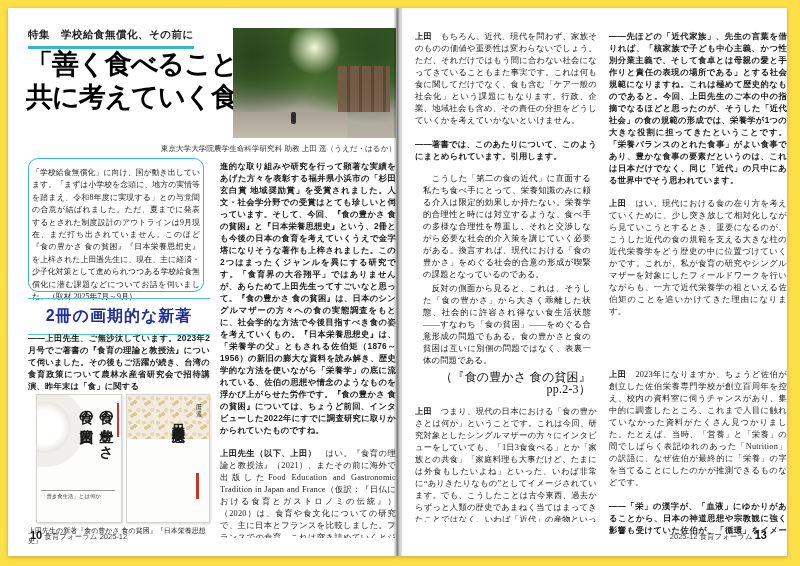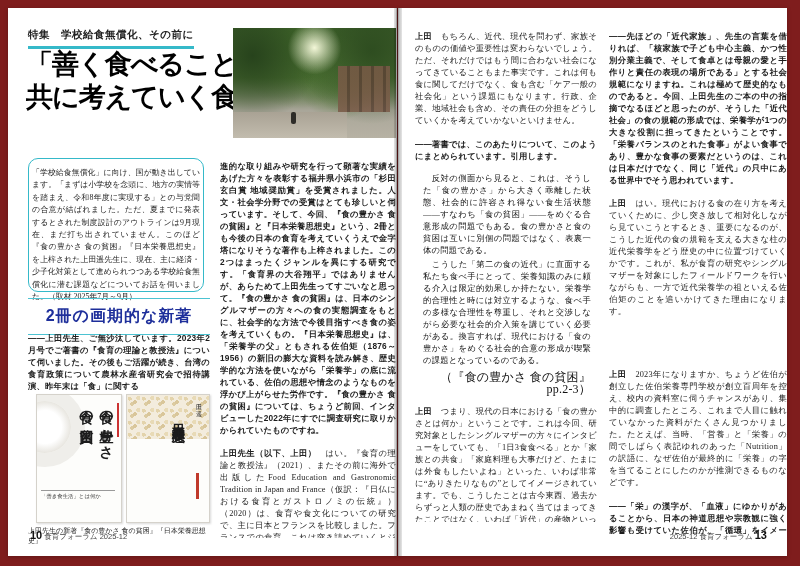--- a/index.html
+++ b/index.html
@@ -1,16 +1,16 @@
 <!DOCTYPE html>
 <html lang="ja"><head>
 <meta charset="utf-8">
 <style>
   html,body{margin:0;padding:0;background:#dededc;}
-  .frame{position:relative;width:800px;height:566px;background:#7f1d1d;overflow:hidden;
+  .frame{position:relative;width:800px;height:566px;background:#fde047;overflow:hidden;
          font-family:"Liberation Sans",sans-serif;color:#222;}
   .page{position:absolute;top:8px;width:388px;height:548px;background:#ffffff;
         box-shadow:0 1px 4px rgba(0,0,0,.25);}
   .page.left{left:8px;border-right:1px solid #d8d8d8;}
   .page.right{left:398px;border-left:1px solid #e2e2e2;}
   .gutter{position:absolute;top:8px;left:394px;width:8px;height:548px;
           background:linear-gradient(to right,rgba(0,0,0,.10),rgba(0,0,0,.28),rgba(0,0,0,.10));}
 
   
   .serif{font-family:"Liberation Serif","DejaVu Serif",serif;}
@@ -114,20 +114,21 @@
       <div>「善く食べること」を</div>
       <div>共に考えていく食育</div>
     </div>
 
     <div class="photo">
       <div class="building"></div>
       <div class="path"></div>
       <div class="figure"></div>
     </div>
 
+    <div class="byline">東京大学大学院農学生命科学研究科 助教 上田 遥（うえだ・はるか）</div>
 
     <div class="lead-box serif">「学校給食無償化」に向け、国が動き出しています。「まずは小学校を念頭に、地方の実情等を踏まえ、令和8年度に実現する」との与党間の合意が結ばれました。ただ、夏までに発表するとされた制度設計のアウトラインは9月現在、まだ打ち出されていません。このほど『食の豊かさ 食の貧困』『日本栄養思想史』を上梓された上田遥先生に、現在、主に経済・少子化対策として進められつつある学校給食無償化に潜む課題などについてお話を伺いました。（取材 2025年7月～9月）</div>
 
     <div class="sec-head lp">2冊の画期的な新著</div>
 
     <div class="body-col lp-col1-q">
       <p class="q">――上田先生、ご無沙汰しています。2023年2月号でご著書の『食育の理論と教授法』について伺いました。その後もご活躍が続き、台湾の食育政策について農林水産省研究会で招待講演、昨年末は「食」に関する</p>
     </div>
 
     <div class="books">
@@ -157,22 +158,22 @@
       <p class="a"><span class="speaker">上田先生（以下、上田）</span><span>　はい。『食育の理論と教授法』（2021）、またその前に海外で出版したFood Education and Gastronomic Tradition in Japan and France（仮訳：『日仏における食育とガストロノミの伝統』）（2020）は、食育や食文化についての研究で、主に日本とフランスを比較しました。フランスでの食育、これは突き詰めていくとジャック・ピュイゼの味覚教育に</span></p>
     </div>
   </div>
 
   <div class="page right">
 
     <div class="body-col rp-col1">
       <p class="a"><span class="speaker">上田</span><span>　もちろん、近代、現代を問わず、家族そのものの価値や重要性は変わらないでしょう。ただ、それだけではもう間に合わない社会になってきていることもまた事実です。これは何も食に関してだけでなく、食も含む「ケア一般の社会化」という課題にもなります。行政、企業、地域社会も含め、その責任の分担をどうしていくかを考えていかないといけません。</span></p>
       <p class="q">――著書では、このあたりについて、このようにまとめられています。引用します。</p>
       <div class="quote">
+        <p>　こうした「第二の食の近代」に直面する私たち食べ手にとって、栄養知識のみに頼る介入は限定的効果しか持たない。栄養学的合理性と時には対立するような、食べ手の多様な合理性を尊重し、それと交渉しながら必要な社会的介入策を講じていく必要がある。換言すれば、現代における「食の豊かさ」をめぐる社会的合意の形成が喫緊の課題となっているのである。</p>
         <p>　反対の側面から見ると、これは、そうした「食の豊かさ」から大きく乖離した状態、社会的に許容され得ない食生活状態――すなわち「食の貧困」――をめぐる合意形成の問題でもある。食の豊かさと食の貧困は互いに別個の問題ではなく、表裏一体の問題である。</p>
-        <p>　こうした「第二の食の近代」に直面する私たち食べ手にとって、栄養知識のみに頼る介入は限定的効果しか持たない。栄養学的合理性と時には対立するような、食べ手の多様な合理性を尊重し、それと交渉しながら必要な社会的介入策を講じていく必要がある。換言すれば、現代における「食の豊かさ」をめぐる社会的合意の形成が喫緊の課題となっているのである。</p>
         <div class="quote-src">（『食の豊かさ 食の貧困』pp.2-3）</div>
       </div>
       <p class="a"><span class="speaker">上田</span><span>　つまり、現代の日本における「食の豊かさとは何か」ということです。これは今回、研究対象としたシングルマザーの方々にインタビューをしていても、「1日3食食べる」とか「家族との共食」「家庭料理も大事だけど、たまには外食もしたいよね」といった、いわば非常に“ありきたりなもの”としてイメージされています。でも、こうしたことは古今東西、過去からずっと人類の歴史であまねく当てはまってきたことではなく、いわば「近代」の産物といってよいものです。</span></p>
     </div>
 
     <div class="body-col rp-col2">
       <p class="q">――先ほどの「近代家族」、先生の言葉を借りれば、「核家族で子ども中心主義、かつ性別分業主義で、そして食卓とは母親の愛と手作りと責任の表現の場所である」とする社会規範になりますね。これは極めて歴史的なものであると。今回、上田先生のご本の中の指摘でなるほどと思ったのが、そうした「近代社会」の食の規範の形成では、栄養学が1つの大きな役割に担ってきたということです。「栄養バランスのとれた食事」がよい食事であり、豊かな食事の要素だというのは、これは日本だけでなく、同じ「近代」の只中にある世界中でそう思われています。</p>
       <p class="a"><span class="speaker">上田</span><span>　はい。現代における食の在り方を考えていくために、少し突き放して相対化しながら見ていこうとするとき、重要になるのが、こうした近代の食の規範を支える大きな柱の近代栄養学をどう歴史の中に位置づけていくかです。これが、私が食育の研究やシングルマザーを対象にしたフィールドワークを行いながらも、一方で近代栄養学の祖といえる佐伯矩のことを追いかけてきた理由になります。</span></p>
     </div>
 

